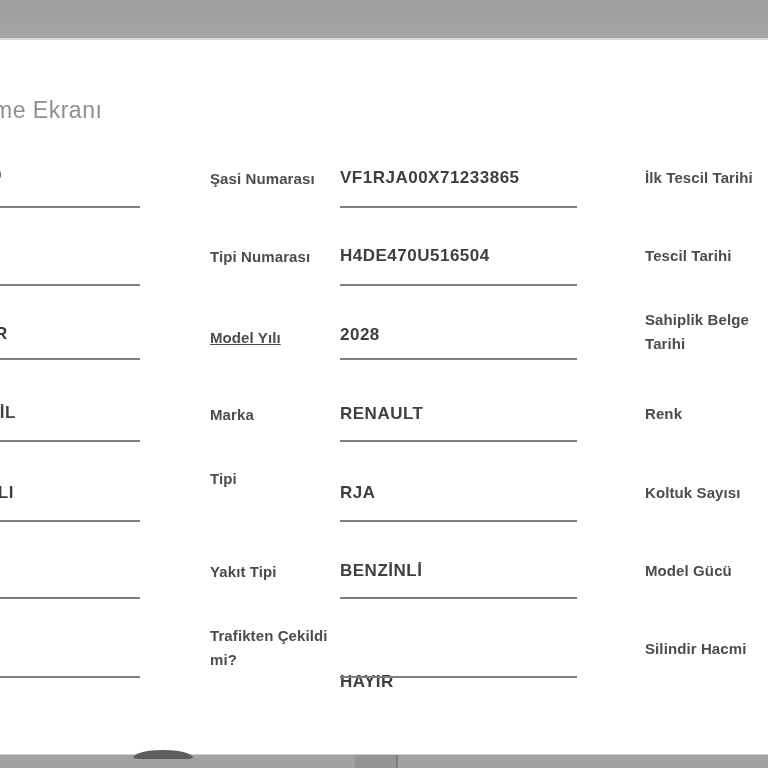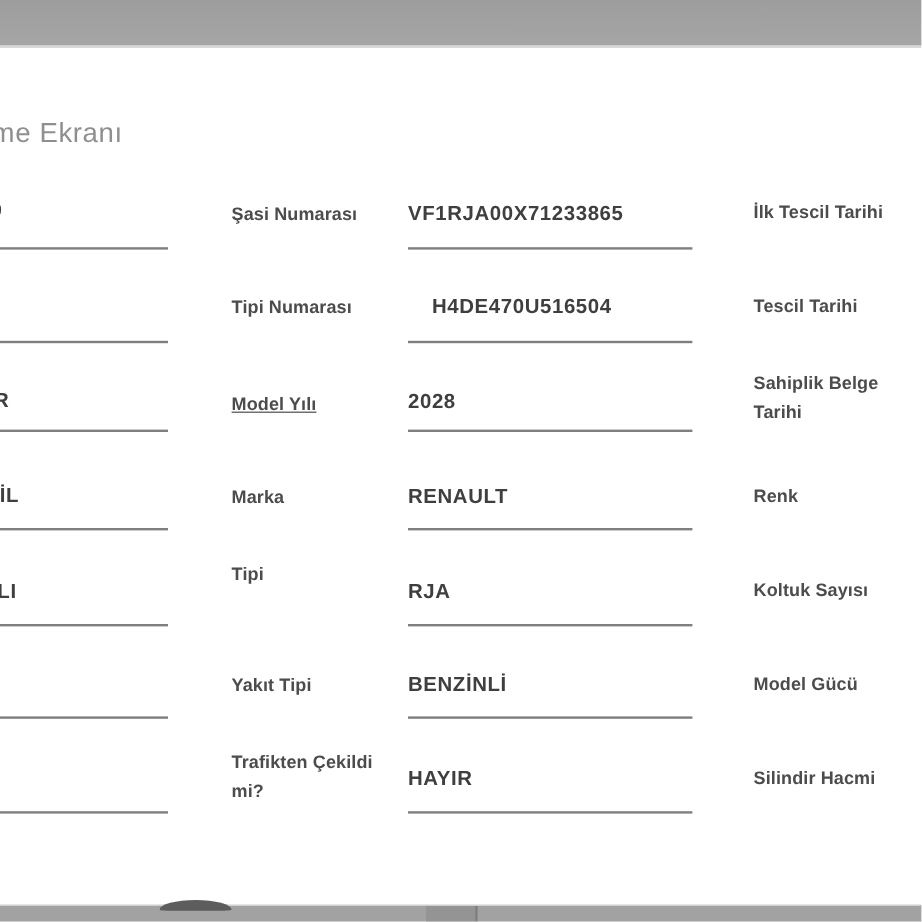--- a/index.html
+++ b/index.html
@@ -33,21 +33,21 @@
   }
   
   .page-title{
     position:absolute;left:-7px;top:97px;
     font-size:23px;font-weight:400;color:#8f8f8f;
     letter-spacing:0.5px;white-space:nowrap;
   }
   
   .field-label{
     position:absolute;font-size:15px;font-weight:700;color:#4c4c4c;
-    line-height:24px;letter-spacing:0.1px;
+    line-height:24px;letter-spacing:0.1px;margin-left:17px;
   }
   .field-value{
     position:absolute;font-size:17px;font-weight:700;color:#3f3f3f;
     letter-spacing:0.5px;white-space:nowrap;
   }
   .underline{
     position:absolute;height:2px;background:#7f7f7f;
   }
   .mid-label{left:193px;width:132px;}
   .mid-value{left:340px;}
@@ -89,21 +89,21 @@
 </div>
 
 <div>
   <span class="field-label mid-label" style="top:167px;">Şasi Numarası</span>
   <span class="field-value mid-value" style="top:168px;">VF1RJA00X71233865</span>
   <div class="underline mid-line" style="top:206px;"></div>
 </div>
 
 <div>
   <span class="field-label mid-label" style="top:245px;">Tipi Numarası</span>
-  <span class="field-value mid-value" style="top:246px;margin-left:20px;">H4DE470U516504</span>
+  <span class="field-value mid-value" style="top:246px;">H4DE470U516504</span>
   <div class="underline mid-line" style="top:284px;"></div>
 </div>
 
 <div>
   <span class="field-label mid-label" style="top:326px;text-decoration:underline;">Model Yılı</span>
   <span class="field-value mid-value" style="top:325px;">2028</span>
   <div class="underline mid-line" style="top:358px;"></div>
 </div>
 
 <div>
@@ -119,21 +119,21 @@
 </div>
 
 <div>
   <span class="field-label mid-label" style="top:560px;">Yakıt Tipi</span>
   <span class="field-value mid-value" style="top:561px;">BENZİNLİ</span>
   <div class="underline mid-line" style="top:597px;"></div>
 </div>
 
 <div>
   <span class="field-label mid-label" style="top:624px;">Trafikten Çekildi mi?</span>
-  <span class="field-value mid-value" style="top:639px;">HAYIR</span>
+  <span class="field-value mid-value" style="top:672px;">HAYIR</span>
   <div class="underline mid-line" style="top:676px;"></div>
 </div>
 
 <span class="field-label right-label" style="top:166px;">İlk Tescil Tarihi</span>
 <span class="field-label right-label" style="top:244px;">Tescil Tarihi</span>
 <span class="field-label right-label" style="top:308px;">Sahiplik Belge Tarihi</span>
 <span class="field-label right-label" style="top:402px;">Renk</span>
 <span class="field-label right-label" style="top:481px;">Koltuk Sayısı</span>
 <span class="field-label right-label" style="top:559px;">Model Gücü</span>
 <span class="field-label right-label" style="top:637px;">Silindir Hacmi</span>

